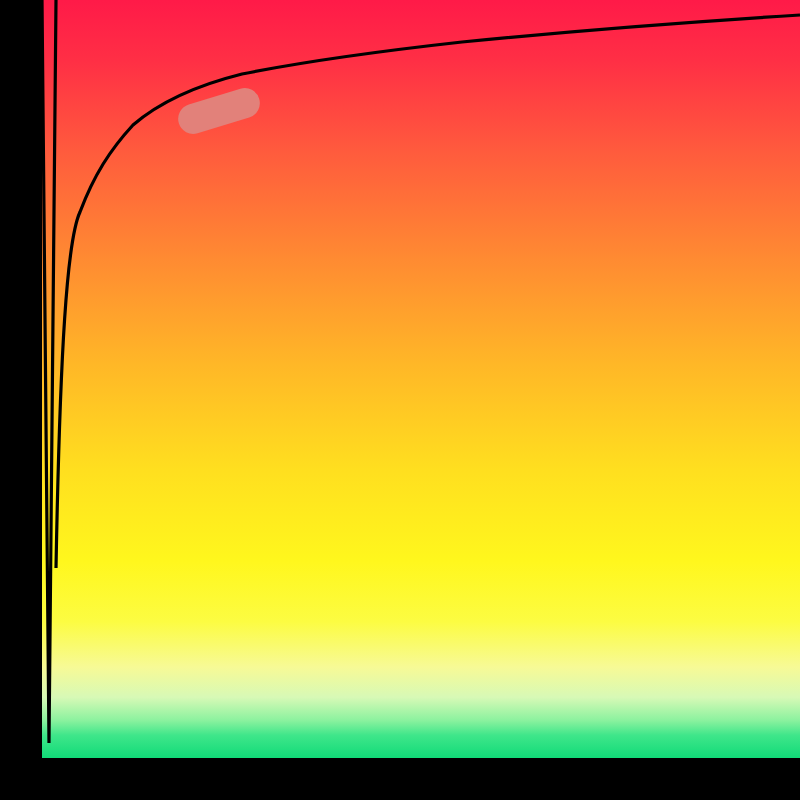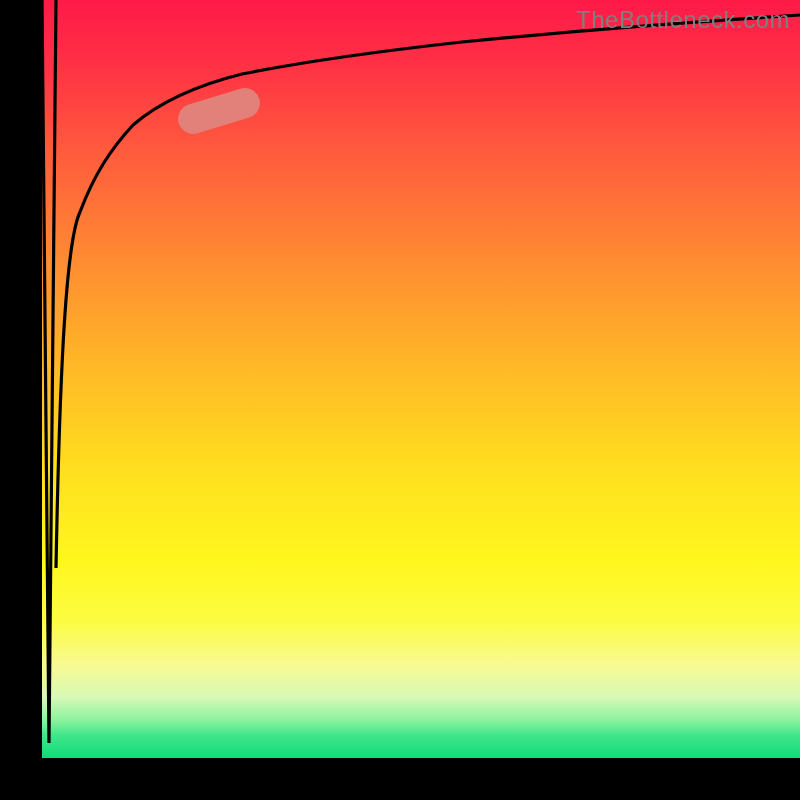--- a/index.html
+++ b/index.html
@@ -112,14 +112,13 @@
                C 52 175, 68 150, 91 125
                C 120 100, 160 84, 200 74
                C 260 62, 330 52, 420 42
                C 520 32, 630 23, 758 15" fill="none" stroke="#000000" stroke-width="3.2"></path>
     </svg>
   </div>
 
   <div class="axis-left"></div>
   <div class="axis-bottom"></div>
 
-  <div class="watermark">TheBottleneck.com</div>
 </div>
 
 </body></html>

